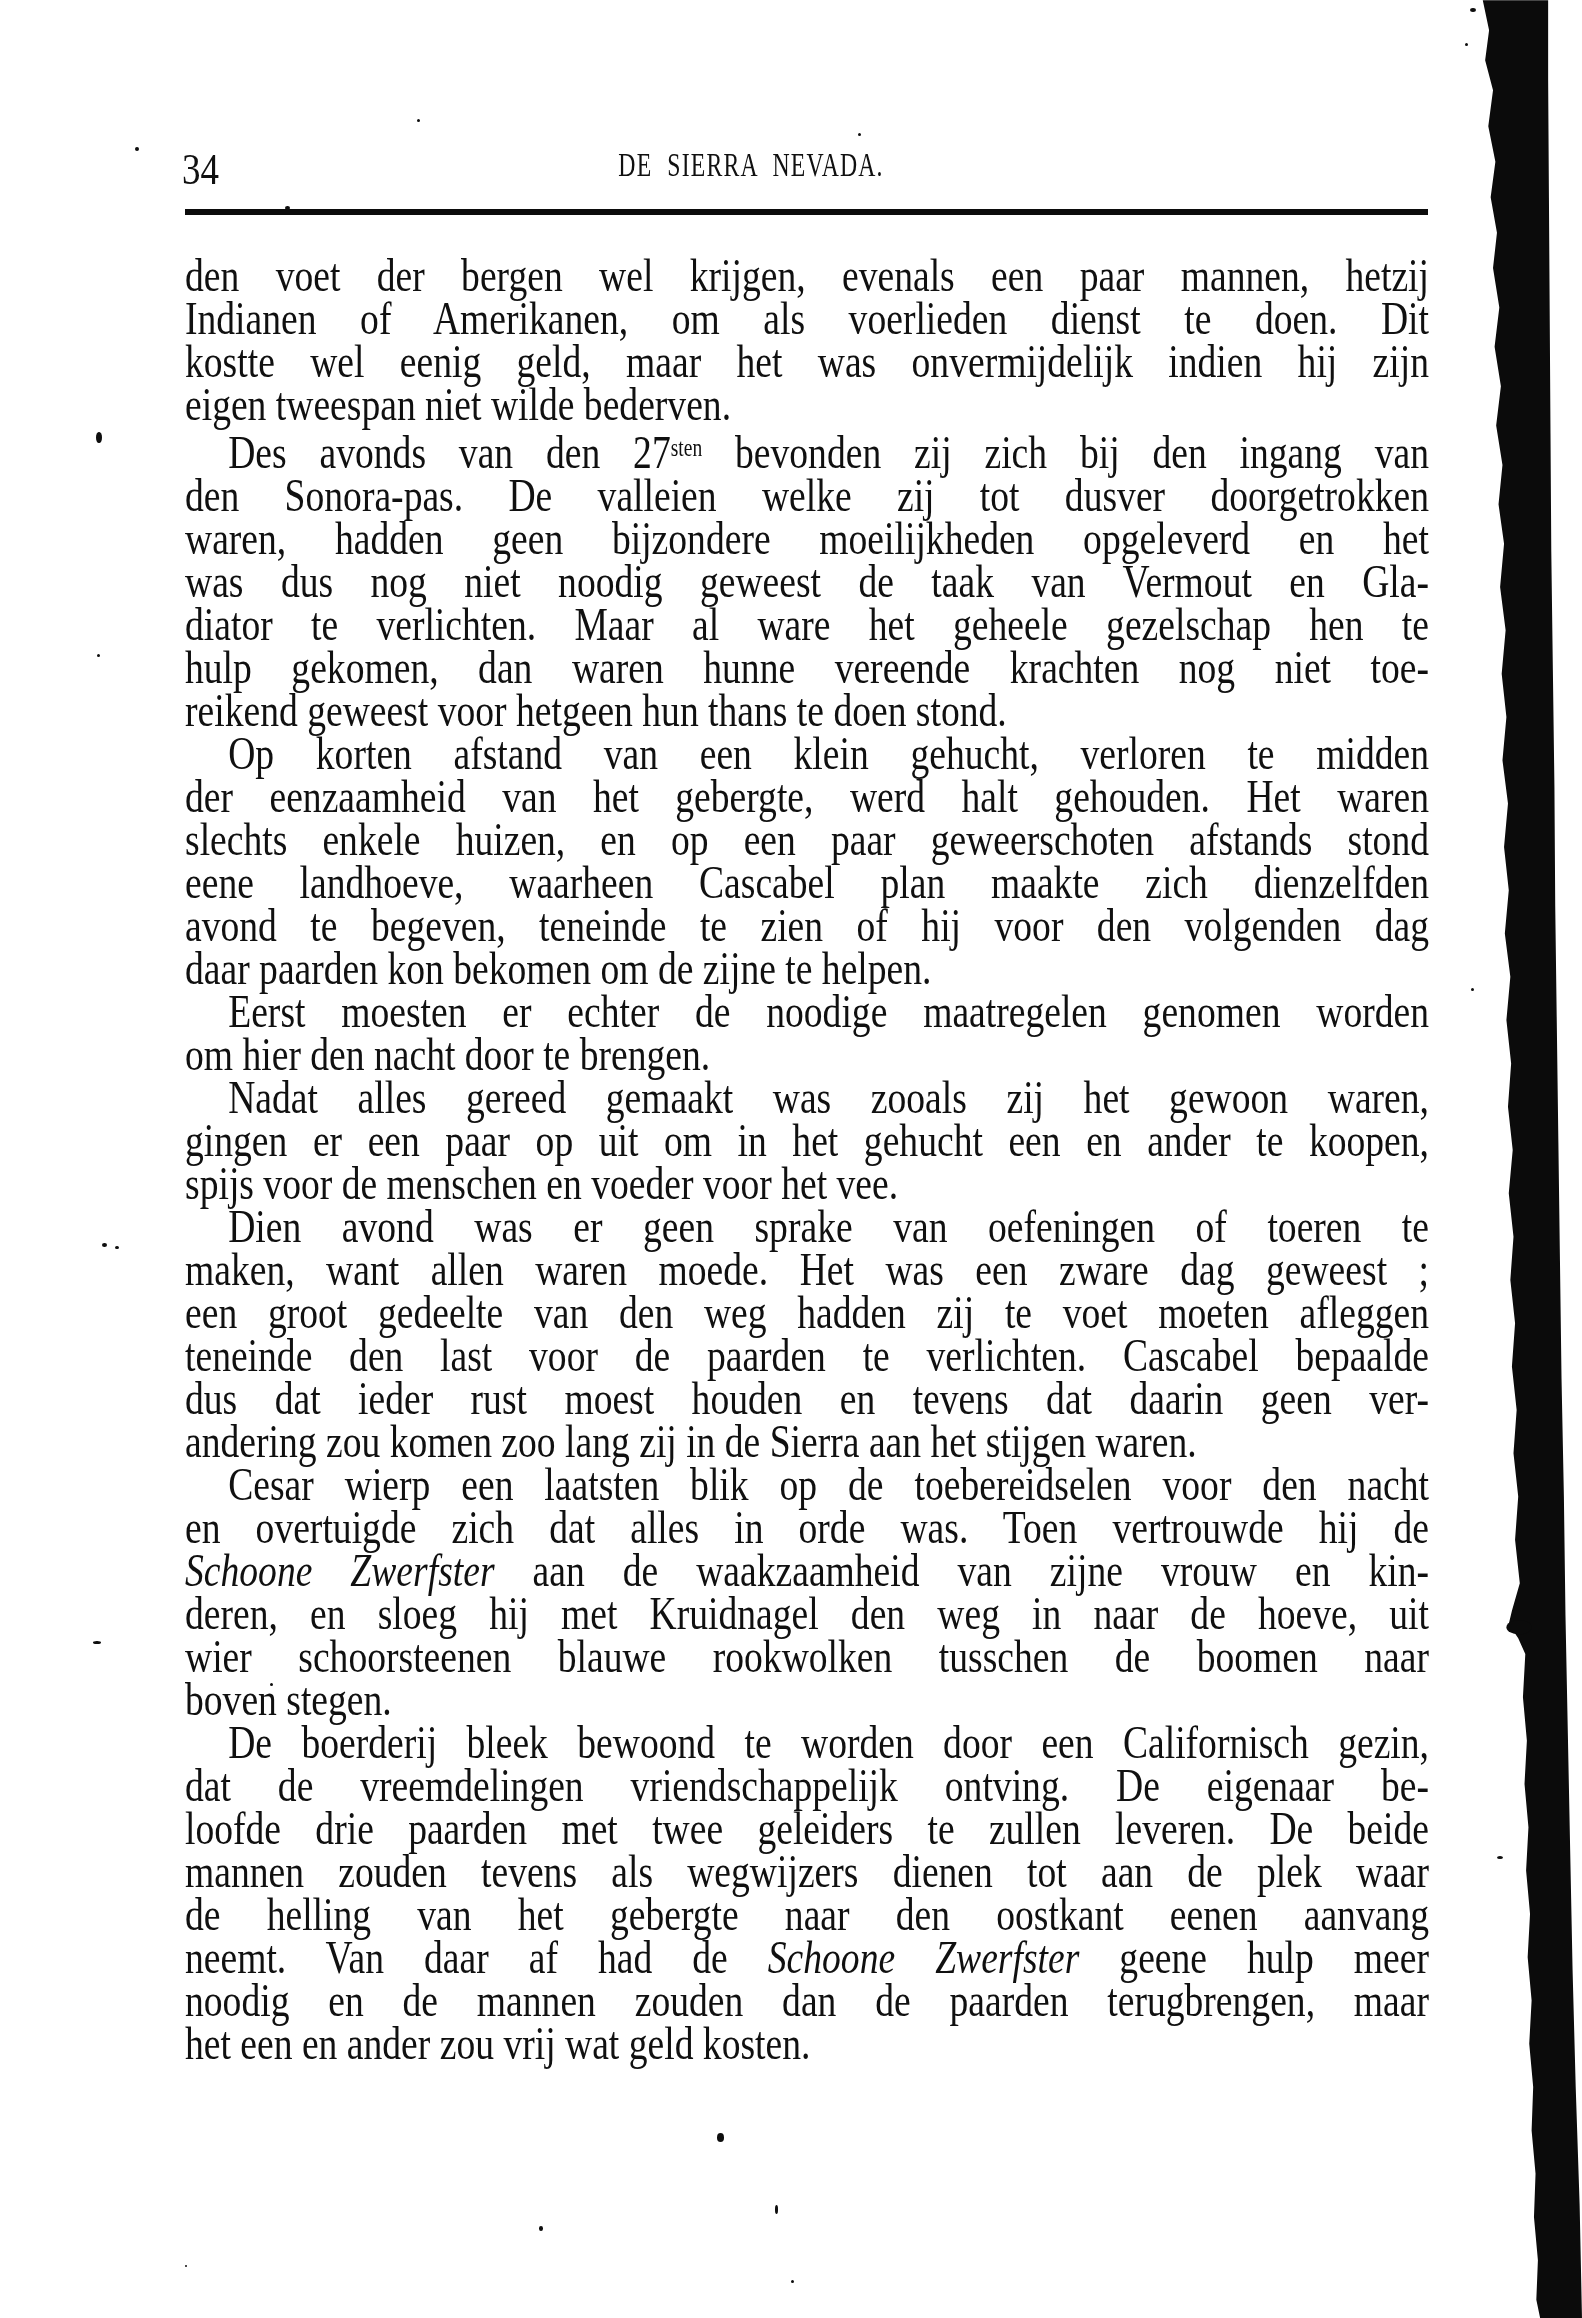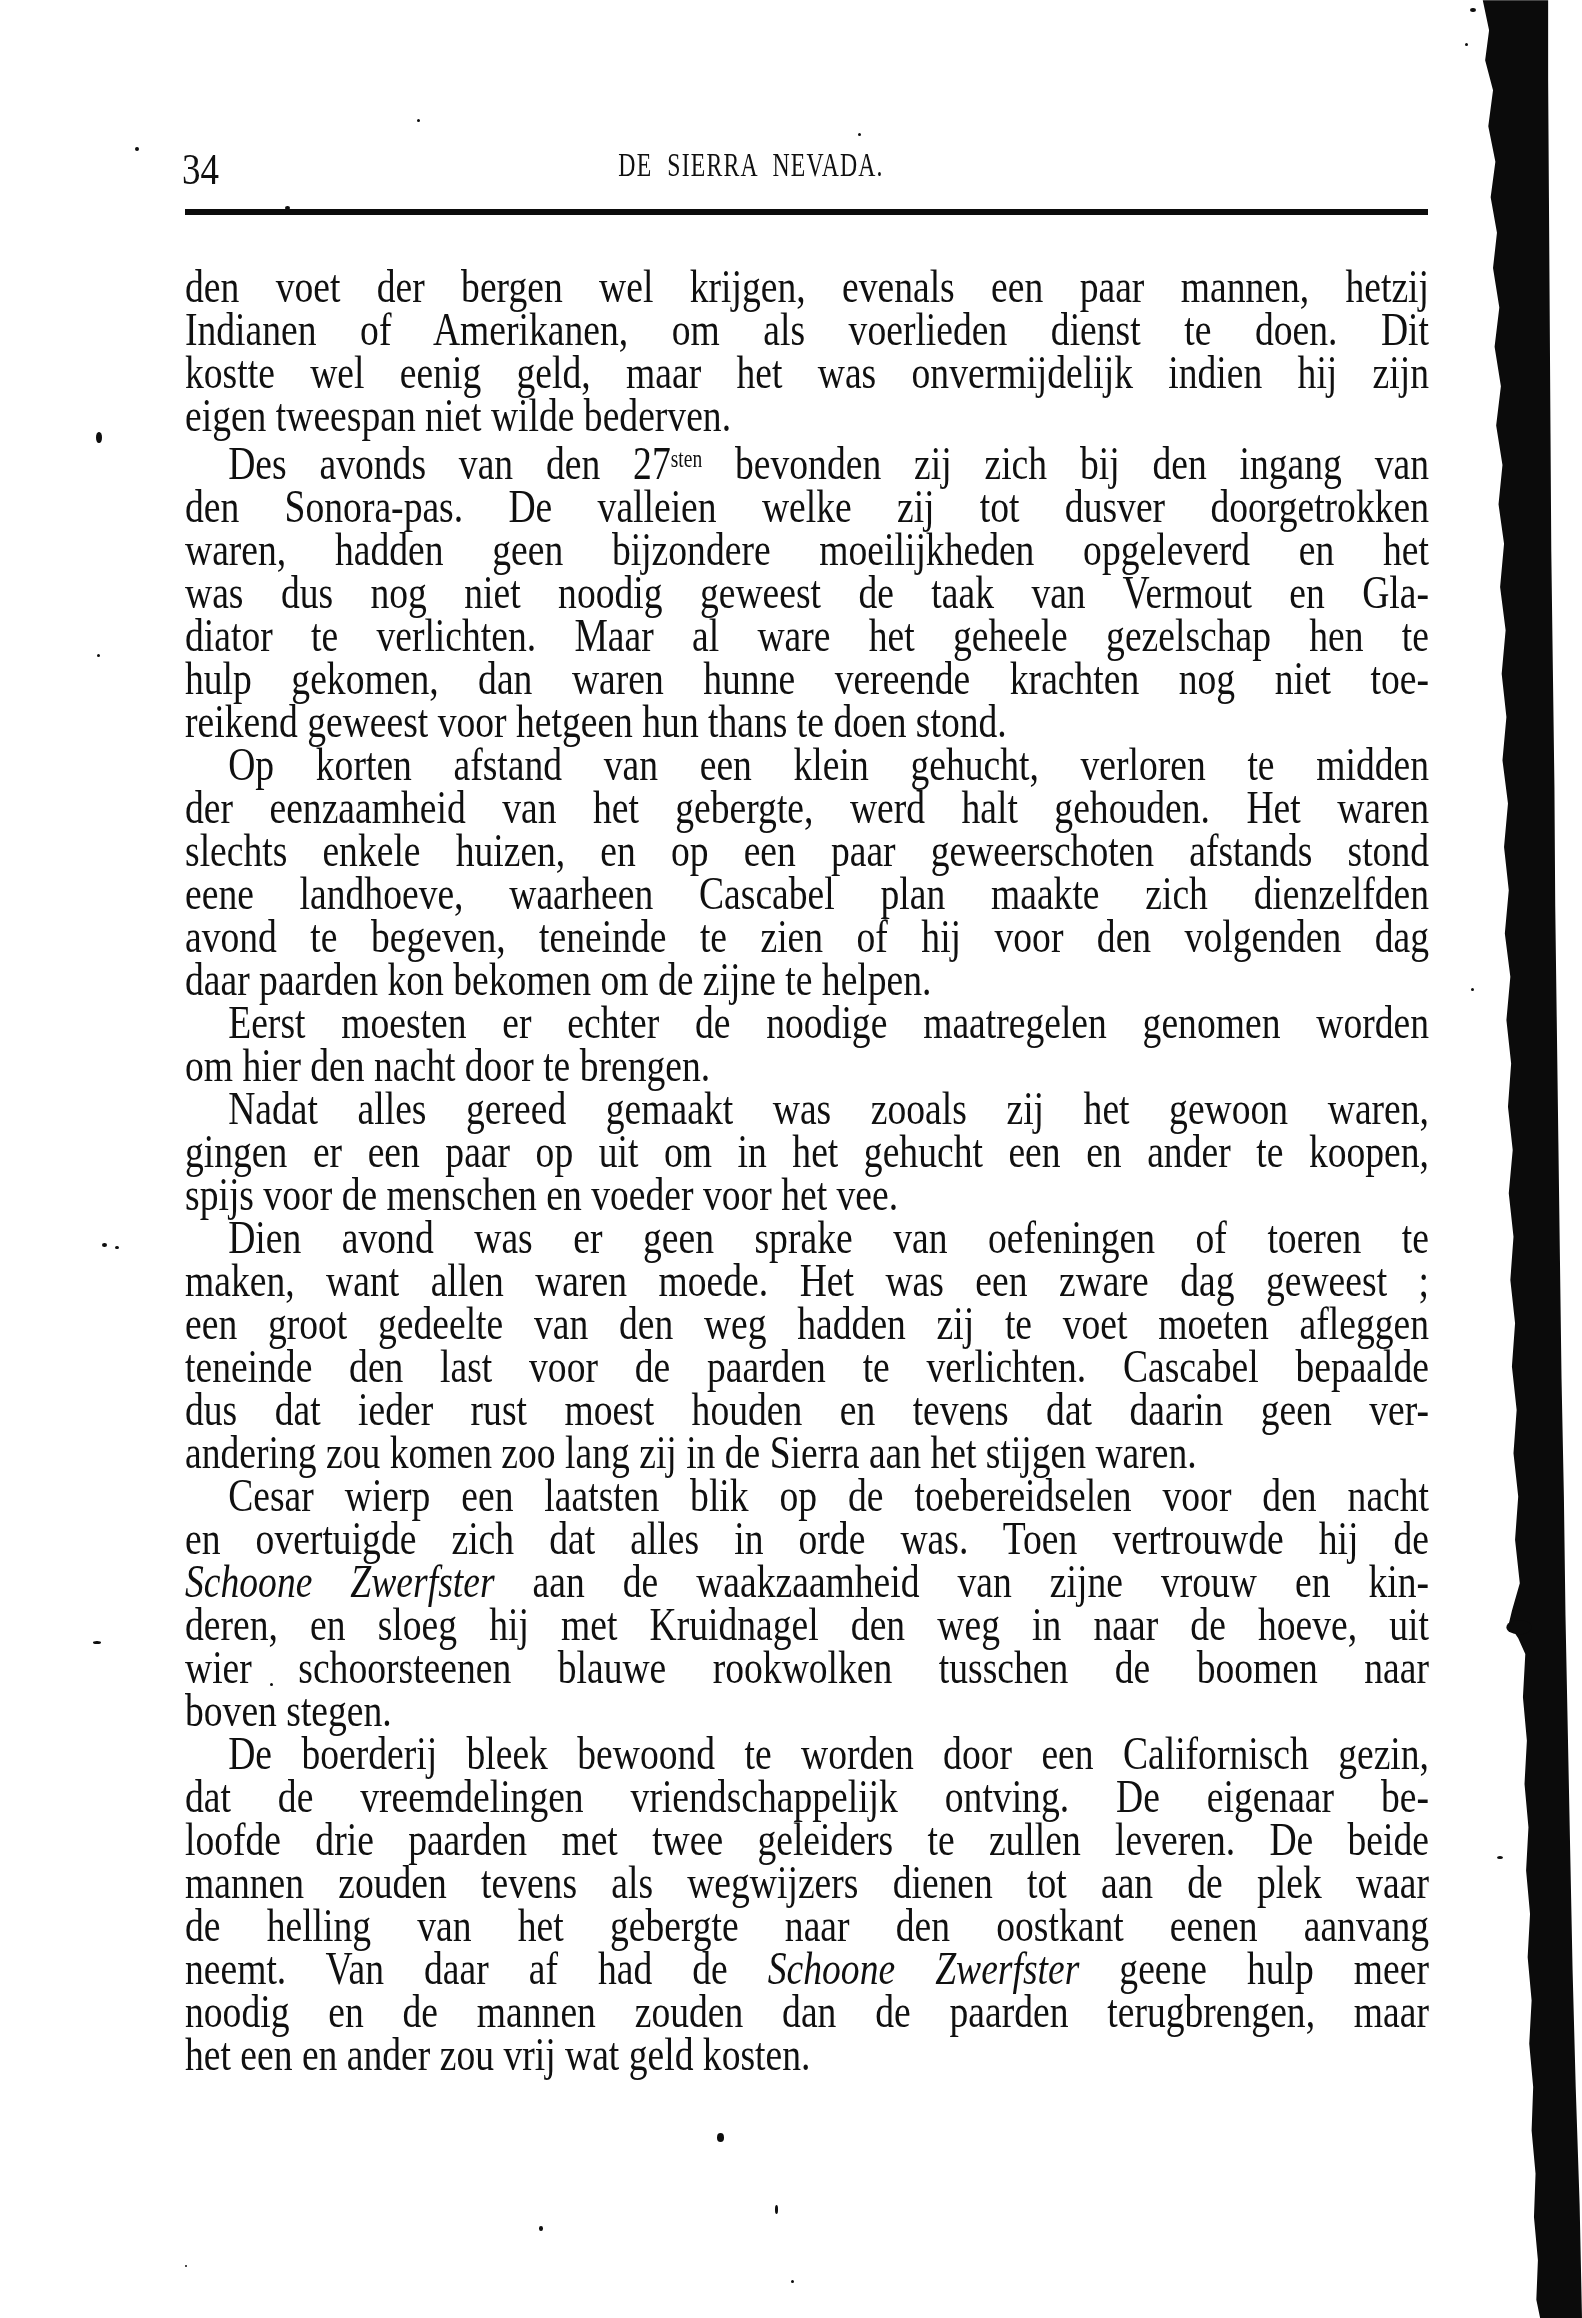--- a/index.html
+++ b/index.html
@@ -24,21 +24,21 @@
     letter-spacing:1.6px;word-spacing:11px;
     transform:translateX(-50%) scaleX(0.72);
     white-space:nowrap;
   }
   .header-rule{
     position:absolute;left:185px;top:209px;
     width:1243px;height:5.5px;
     background:#0c0c0c;
   }
   .text-block{
-    position:absolute;left:185px;top:265px;
+    position:absolute;left:185px;top:254px;
     width:1244px;
   }
   .line{
     width:1555px;
     font-size:47px;
     line-height:43px;
     text-align:justify;
     text-align-last:justify;
     transform:scaleX(0.8);
     transform-origin:0 0;

